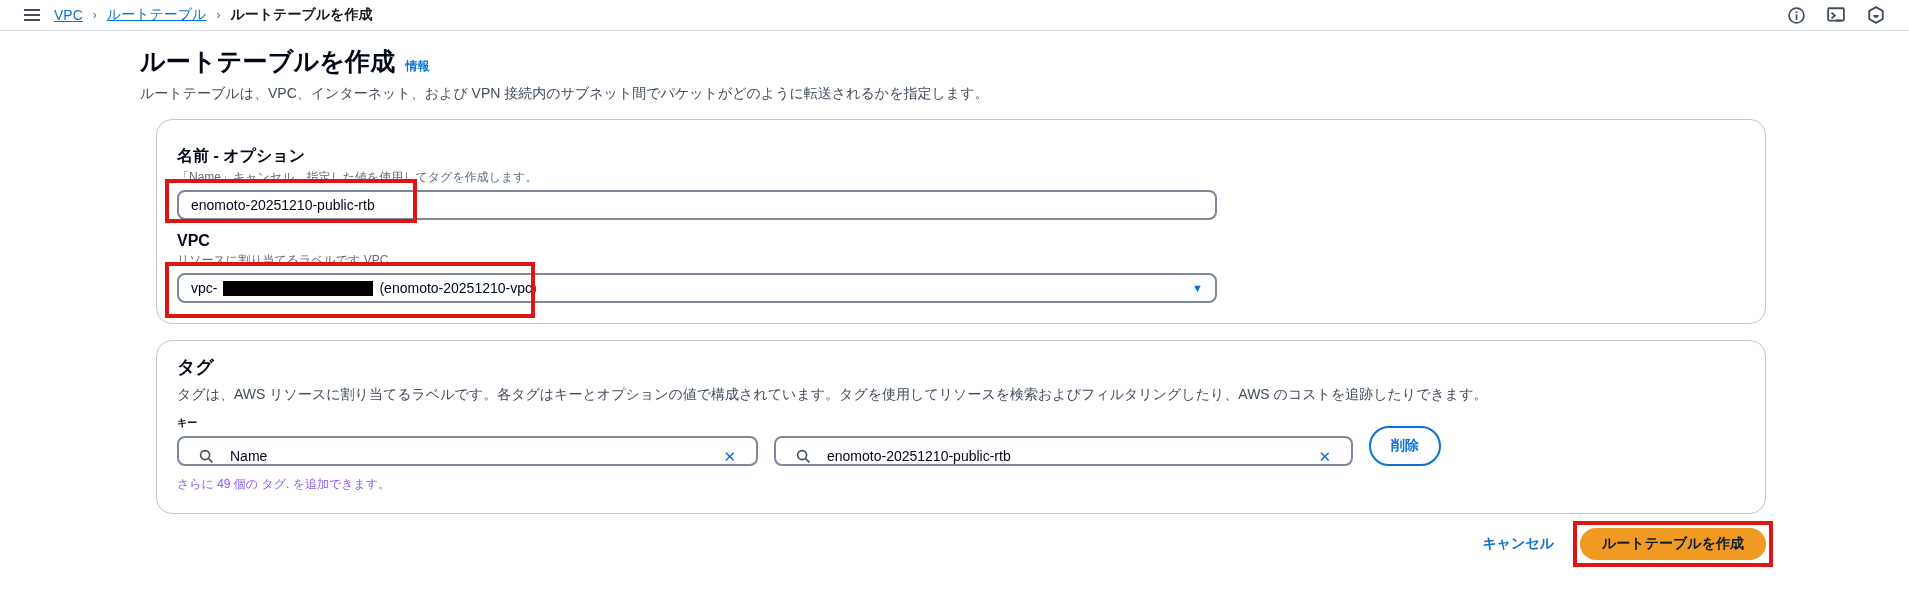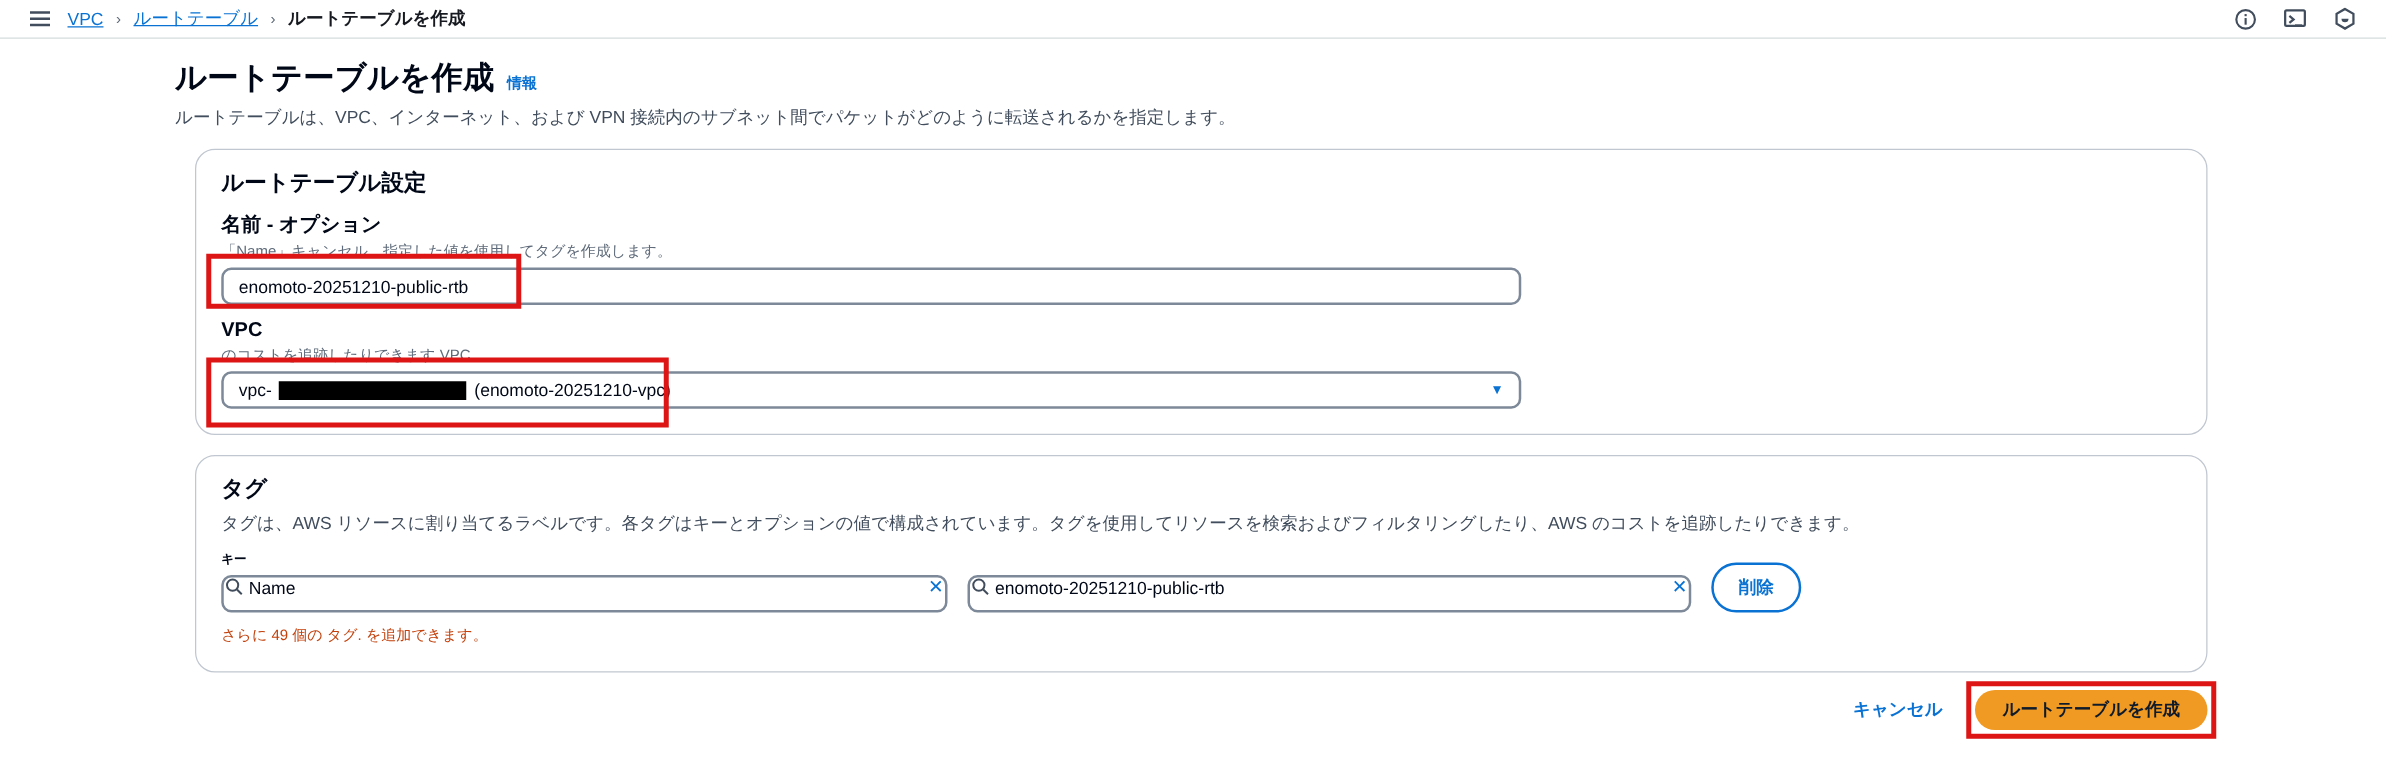--- a/index.html
+++ b/index.html
@@ -40,33 +40,33 @@
     font-family:"Liberation Sans","DejaVu Sans",sans-serif; background:#fff; }
   .select { margin-top:4px; width:1040px; height:30px; border:2px solid #7d8998;
     border-radius:8px; padding:0 12px; font-size:14px; display:flex;
     align-items:center; gap:2px; background:#fff; cursor:pointer; position:relative; }
   .select .caret { margin-left:auto; color:#0972d3; font-size:11px; }
   .redacted-bar { display:inline-block; width:150px; height:15px; background:#000; margin:0 4px; vertical-align:middle; }
 
   .tag-row { display:flex; align-items:flex-end; gap:16px; margin-top:12px; }
   .tag-col-label { font-size:10px; font-weight:700; margin-bottom:6px; }
   .search-input { height:30px; border:2px solid #7d8998; border-radius:8px;
-    background:#fff; display:flex; align-items:flex-start; padding:0 1px; gap:4px; }
+    background:#fff; display:flex; align-items:flex-end; padding:0 20px; gap:16px; }
   .search-input.key { width:581px; }
   .search-input.value { width:579px; }
   .search-input .txt { flex:1; font-size:14px; color:#000716; }
   .clear-x { color:#0972d3; font-weight:700; font-size:15px; cursor:pointer; line-height:1; }
   .mag { flex:none; }
 
   .btn-outline { display:inline-flex; align-items:center; justify-content:center;
     border:2px solid #0972d3; color:#0972d3; font-weight:700; font-size:14px;
     background:#fff; border-radius:20px; padding:4px 20px; cursor:pointer; height:40px;
     font-family:"Liberation Sans","DejaVu Sans",sans-serif; }
   .add-tag { margin-top:18px; }
-  .remaining { margin-top:10px; font-size:12px; color:#c2410c; }
+  .remaining { margin-top:10px; font-size:12px; color:#8b5cf6; }
 
   .actions { margin-left:16px; margin-top:14px; width:1610px; display:flex;
     justify-content:flex-end; align-items:center; gap:26px; }
   .cancel-link { color:#0972d3; font-size:14px; font-weight:700; cursor:pointer; }
   .btn-primary { position:relative; background:#f09a24; border:none; color:#0f1b2a;
     font-weight:700; font-size:14px; border-radius:20px; padding:7px 22px; cursor:pointer;
     font-family:"Liberation Sans","DejaVu Sans",sans-serif; }
 
   
   .annot { position:absolute; border:4px solid #dd1515; pointer-events:none; z-index:5; }
@@ -118,34 +118,33 @@
 
 <main class="main">
   <div class="content">
     <div class="title-row">
       <h1>ルートテーブルを作成</h1>
       <a class="info-link">情報</a>
     </div>
     <p class="page-desc">ルートテーブルは、VPC、インターネット、および VPN 接続内のサブネット間でパケットがどのように転送されるかを指定します。</p>
 
     <section class="card">
-      <h2>ルートテーブル設定</h2>
 
       <div class="field">
         <div class="field-label">名前 - オプション</div>
         <div class="field-help">「Name」キャンセル、指定した値を使用してタグを作成します。</div>
         <span class="rel">
           <input class="text-input" type="text" value="enomoto-20251210-public-rtb" style="">
           <span class="annot annot-name"></span>
         </span>
       </div>
 
       <div class="field">
         <div class="field-label">VPC</div>
-        <div class="field-help">のコストを追跡したりできます VPC。</div>
+        <div class="field-help">リソースに割り当てるラベルです VPC。</div>
         <span class="rel">
           <div class="select">
             <span>vpc-</span>
               <span class="redacted-bar"></span>
               <span>(enomoto-20251210-vpc)</span>
             <span class="caret">▼</span>
           </div>
           <span class="annot annot-vpc"></span>
         </span>
       </div>

